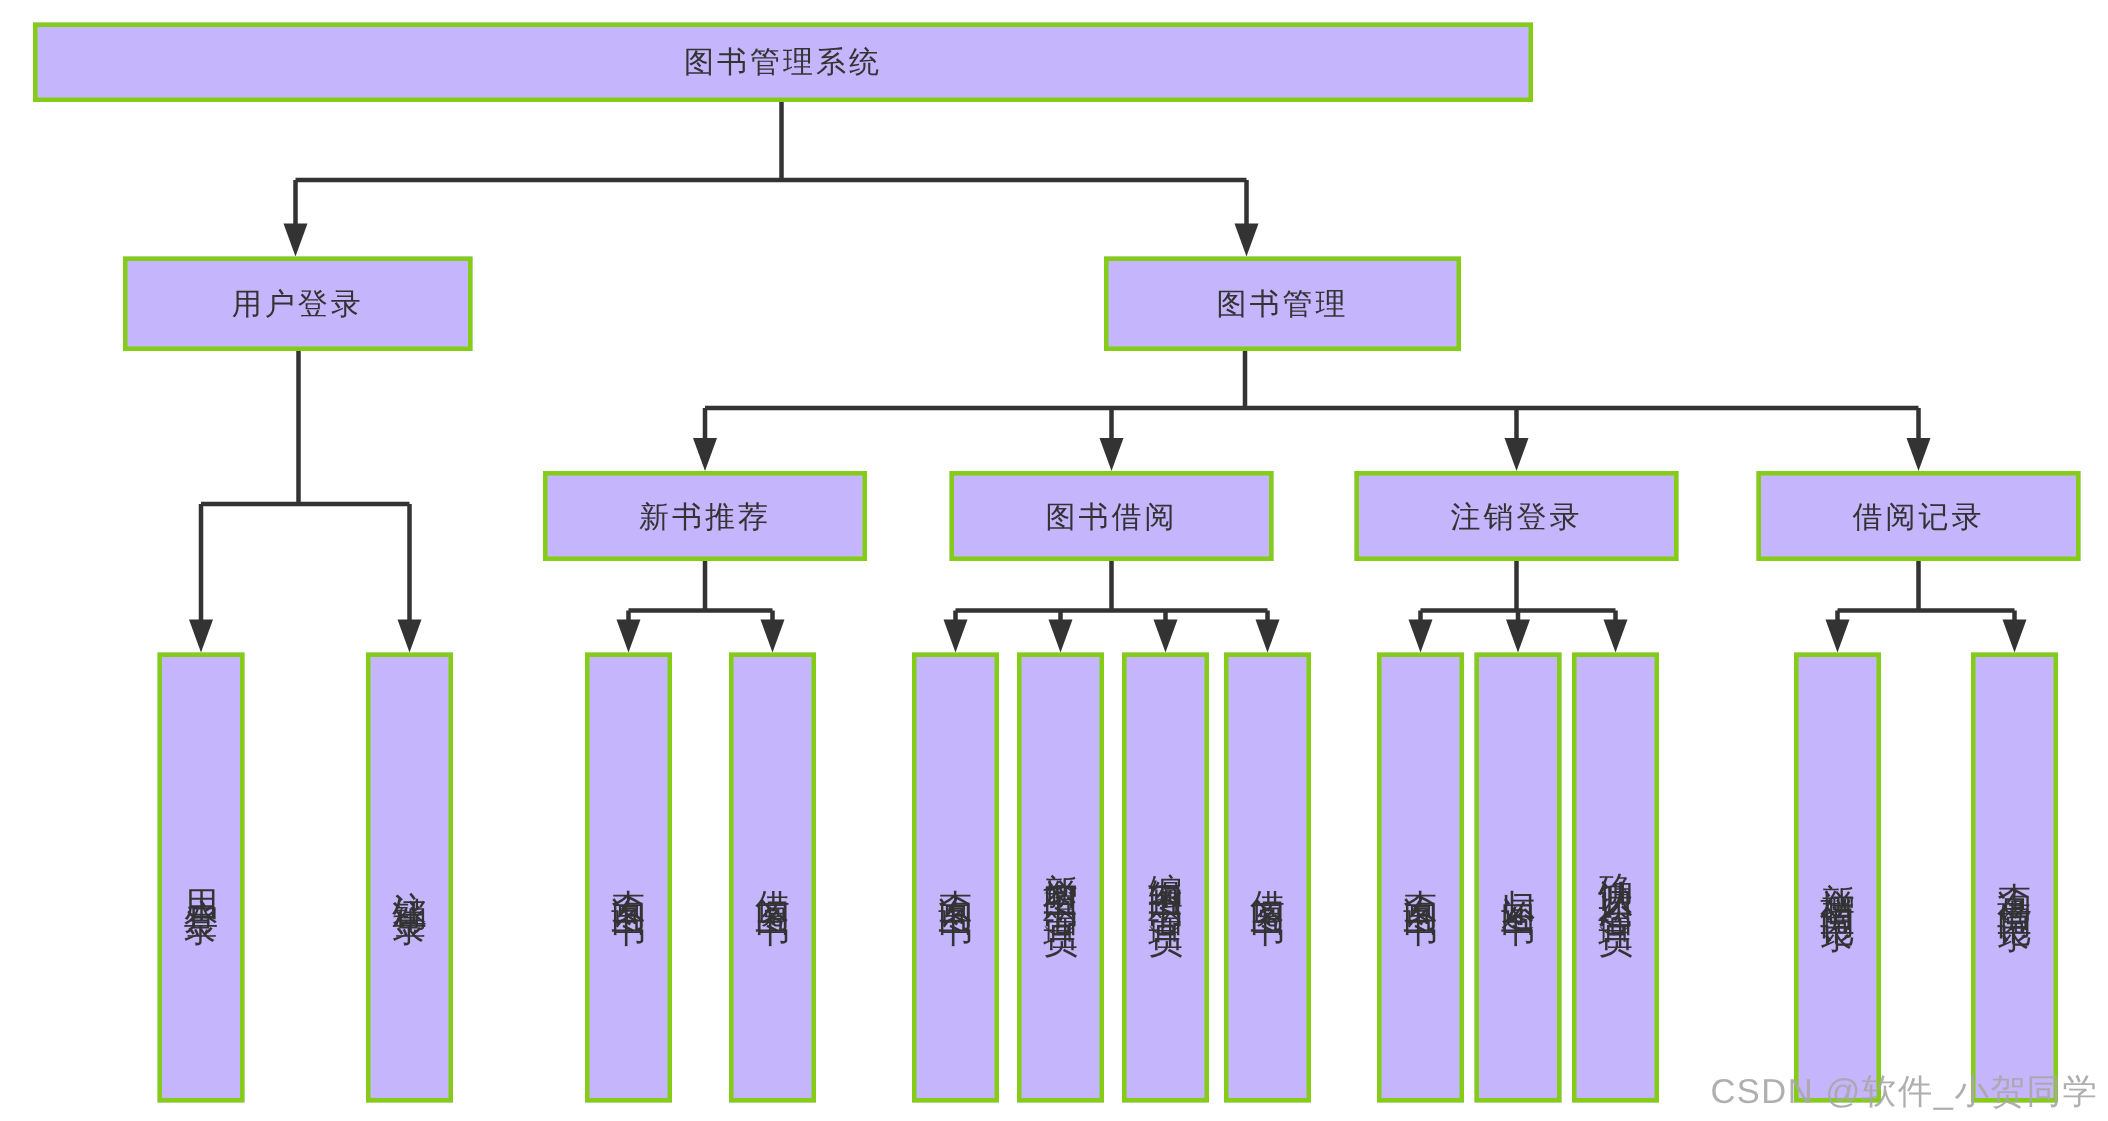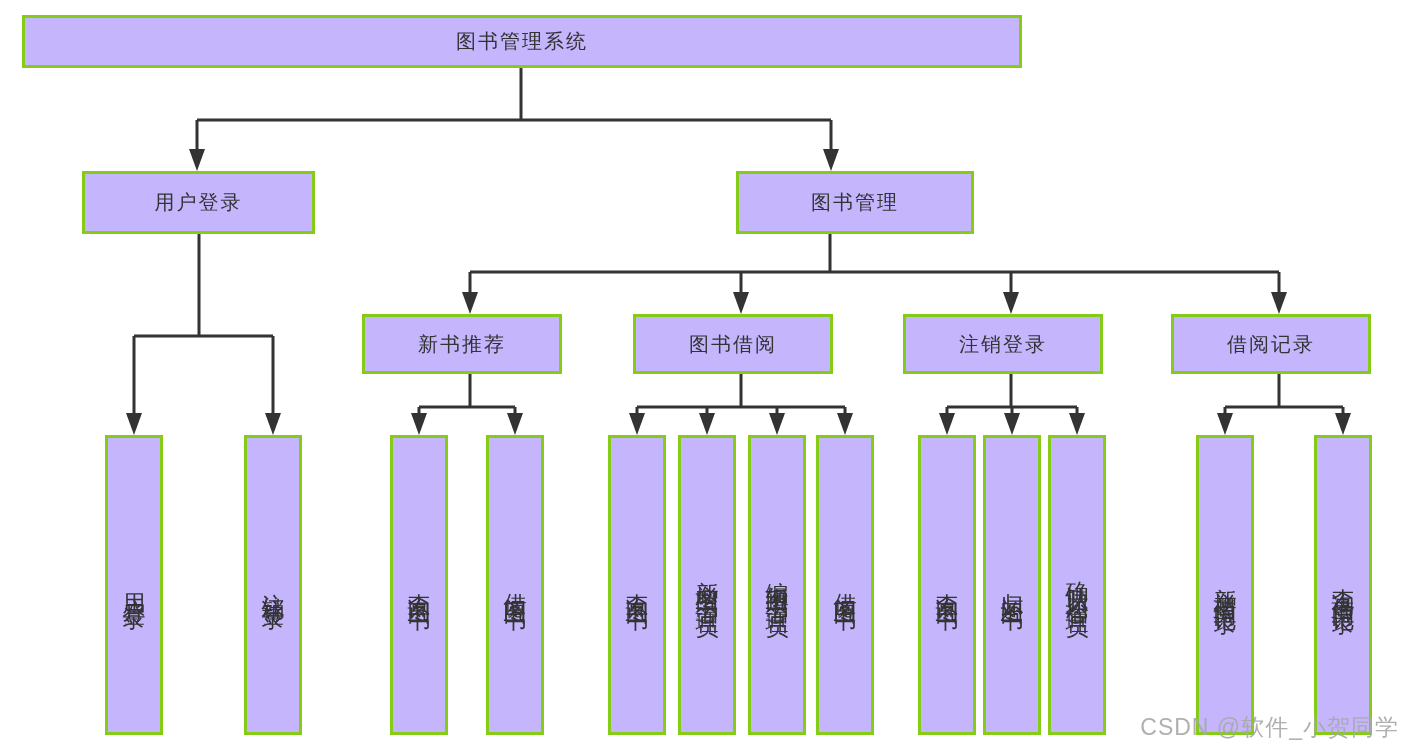--- a/index.html
+++ b/index.html
@@ -35,21 +35,21 @@
     letter-spacing: 2px;
     color: #333333;
     white-space: nowrap;
   }
   
   .b-root   { left: 22px;   top: 15px;  width: 1000px; height: 53px; }
   
   .b-login  { left: 82px;   top: 171px; width: 233px;  height: 63px; }
   .b-mgmt   { left: 712px;  top: 171px; width: 238px;  height: 63px; margin-left: 24px; }
   
-  .b-l3     { top: 314px; height: 60px; width: 200px; }
+  .b-l3     { top: 314px; height: 60px; width: 216px; }
   .b-rec    { left: 362px; }
   .b-bor    { left: 633px; }
   .b-cur    { left: 903px; }
   .b-log    { left: 1171px; }
   
   .leaf {
     top: 435px;
     width: 58px;
     height: 300px;
   }

